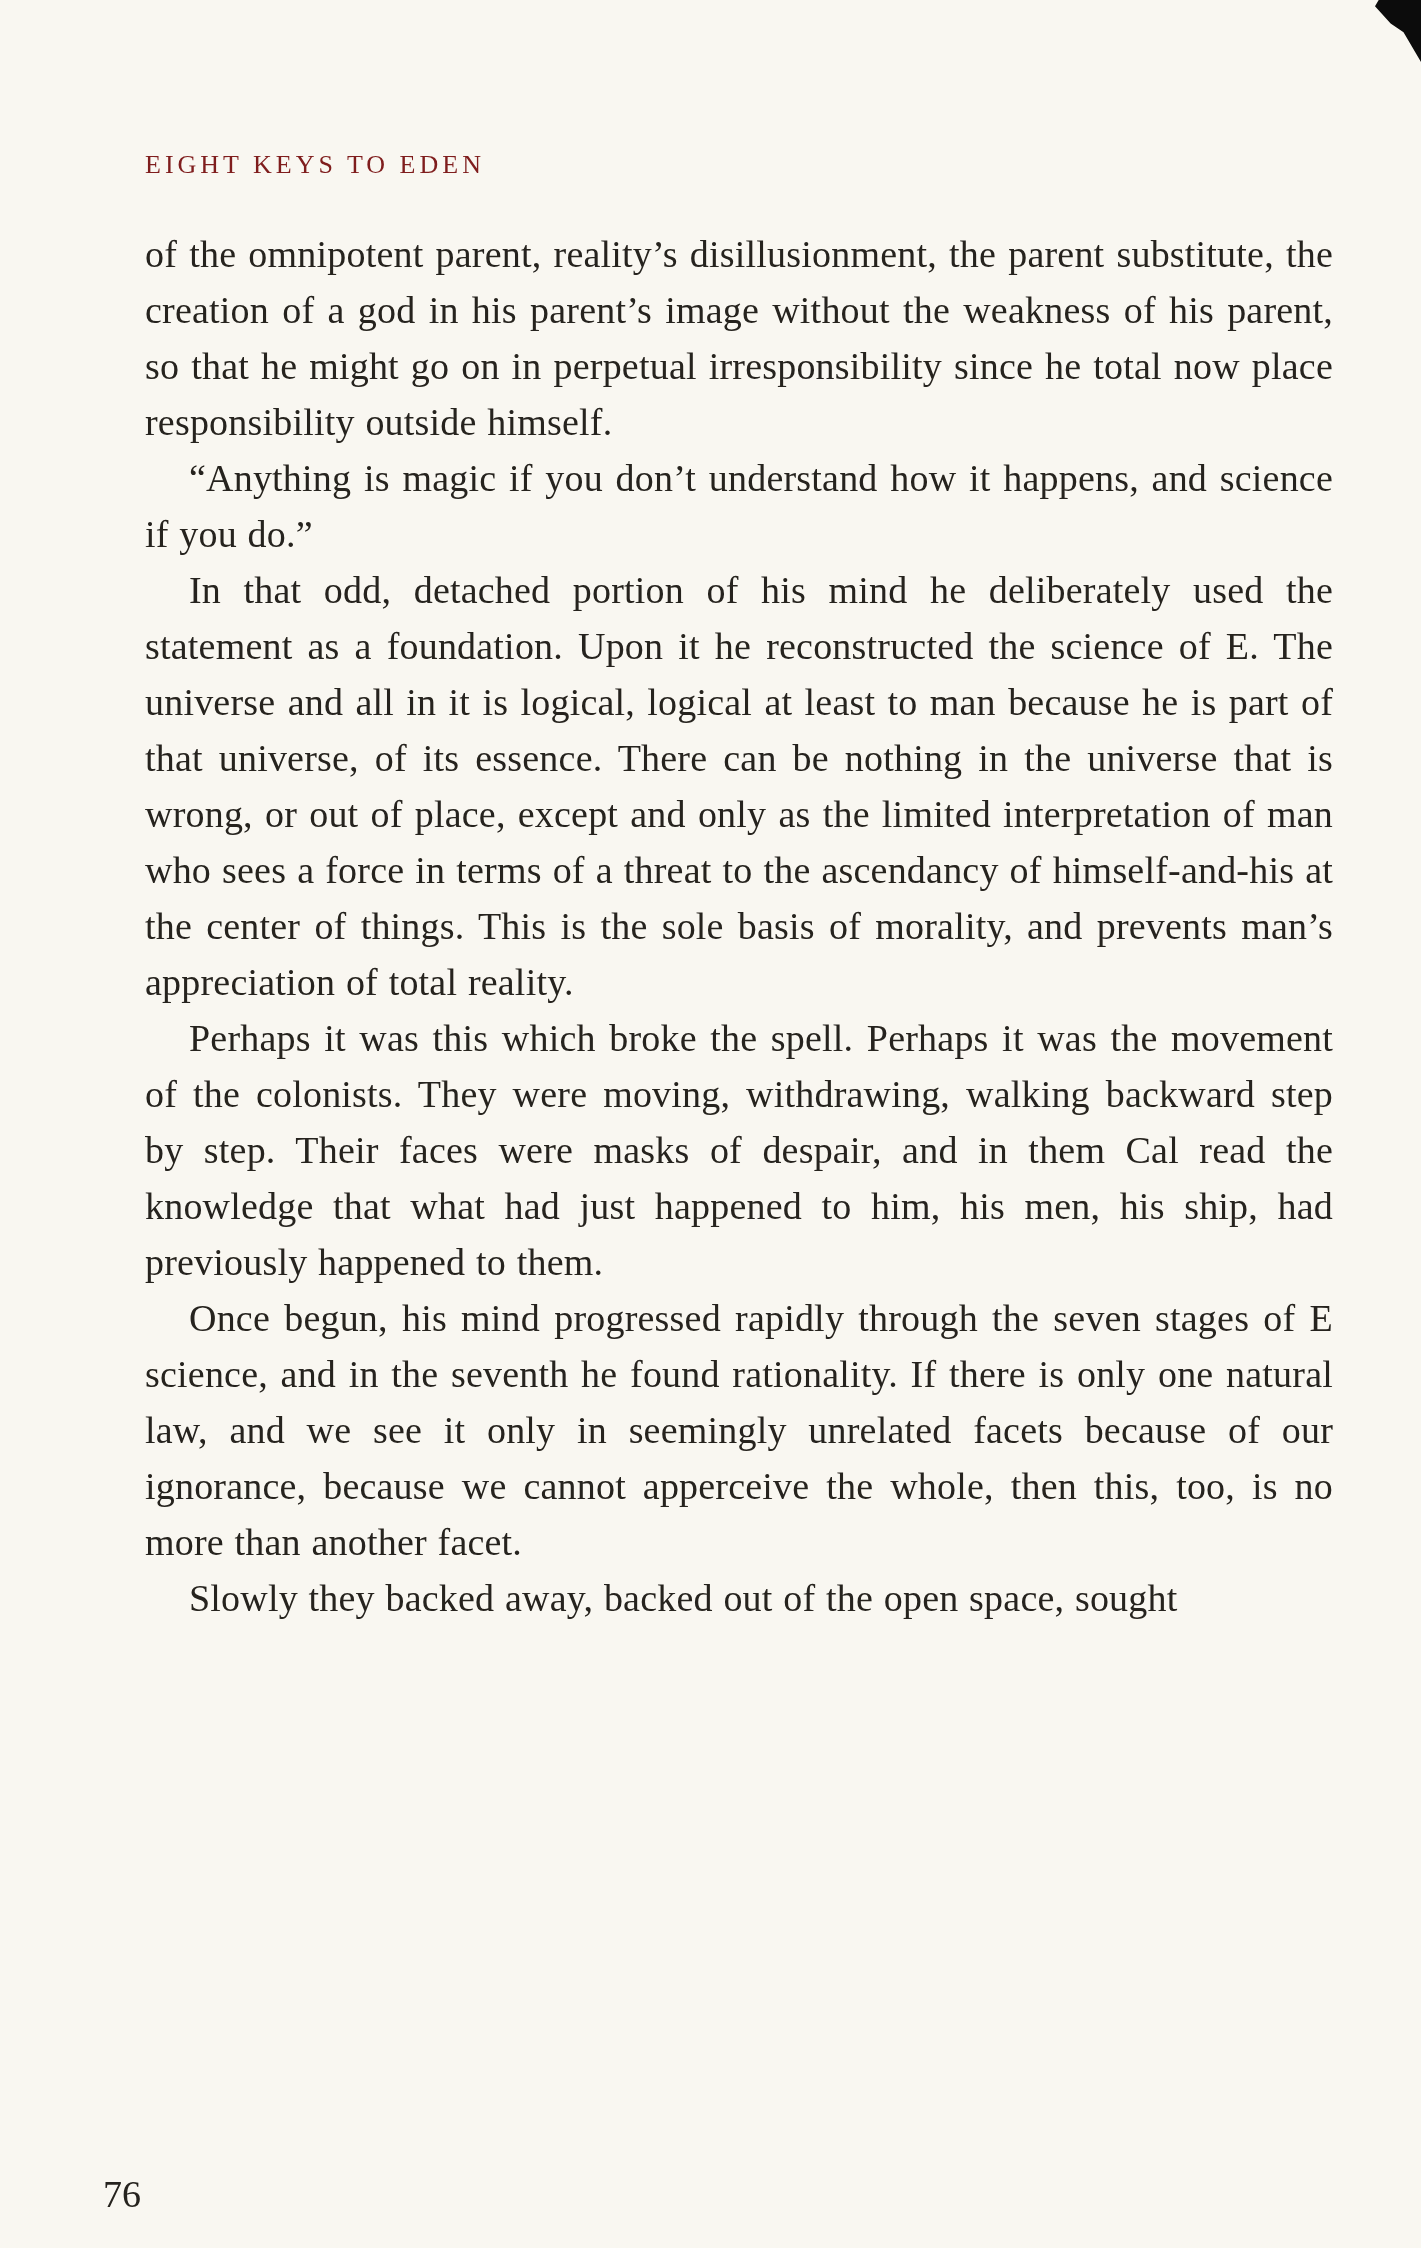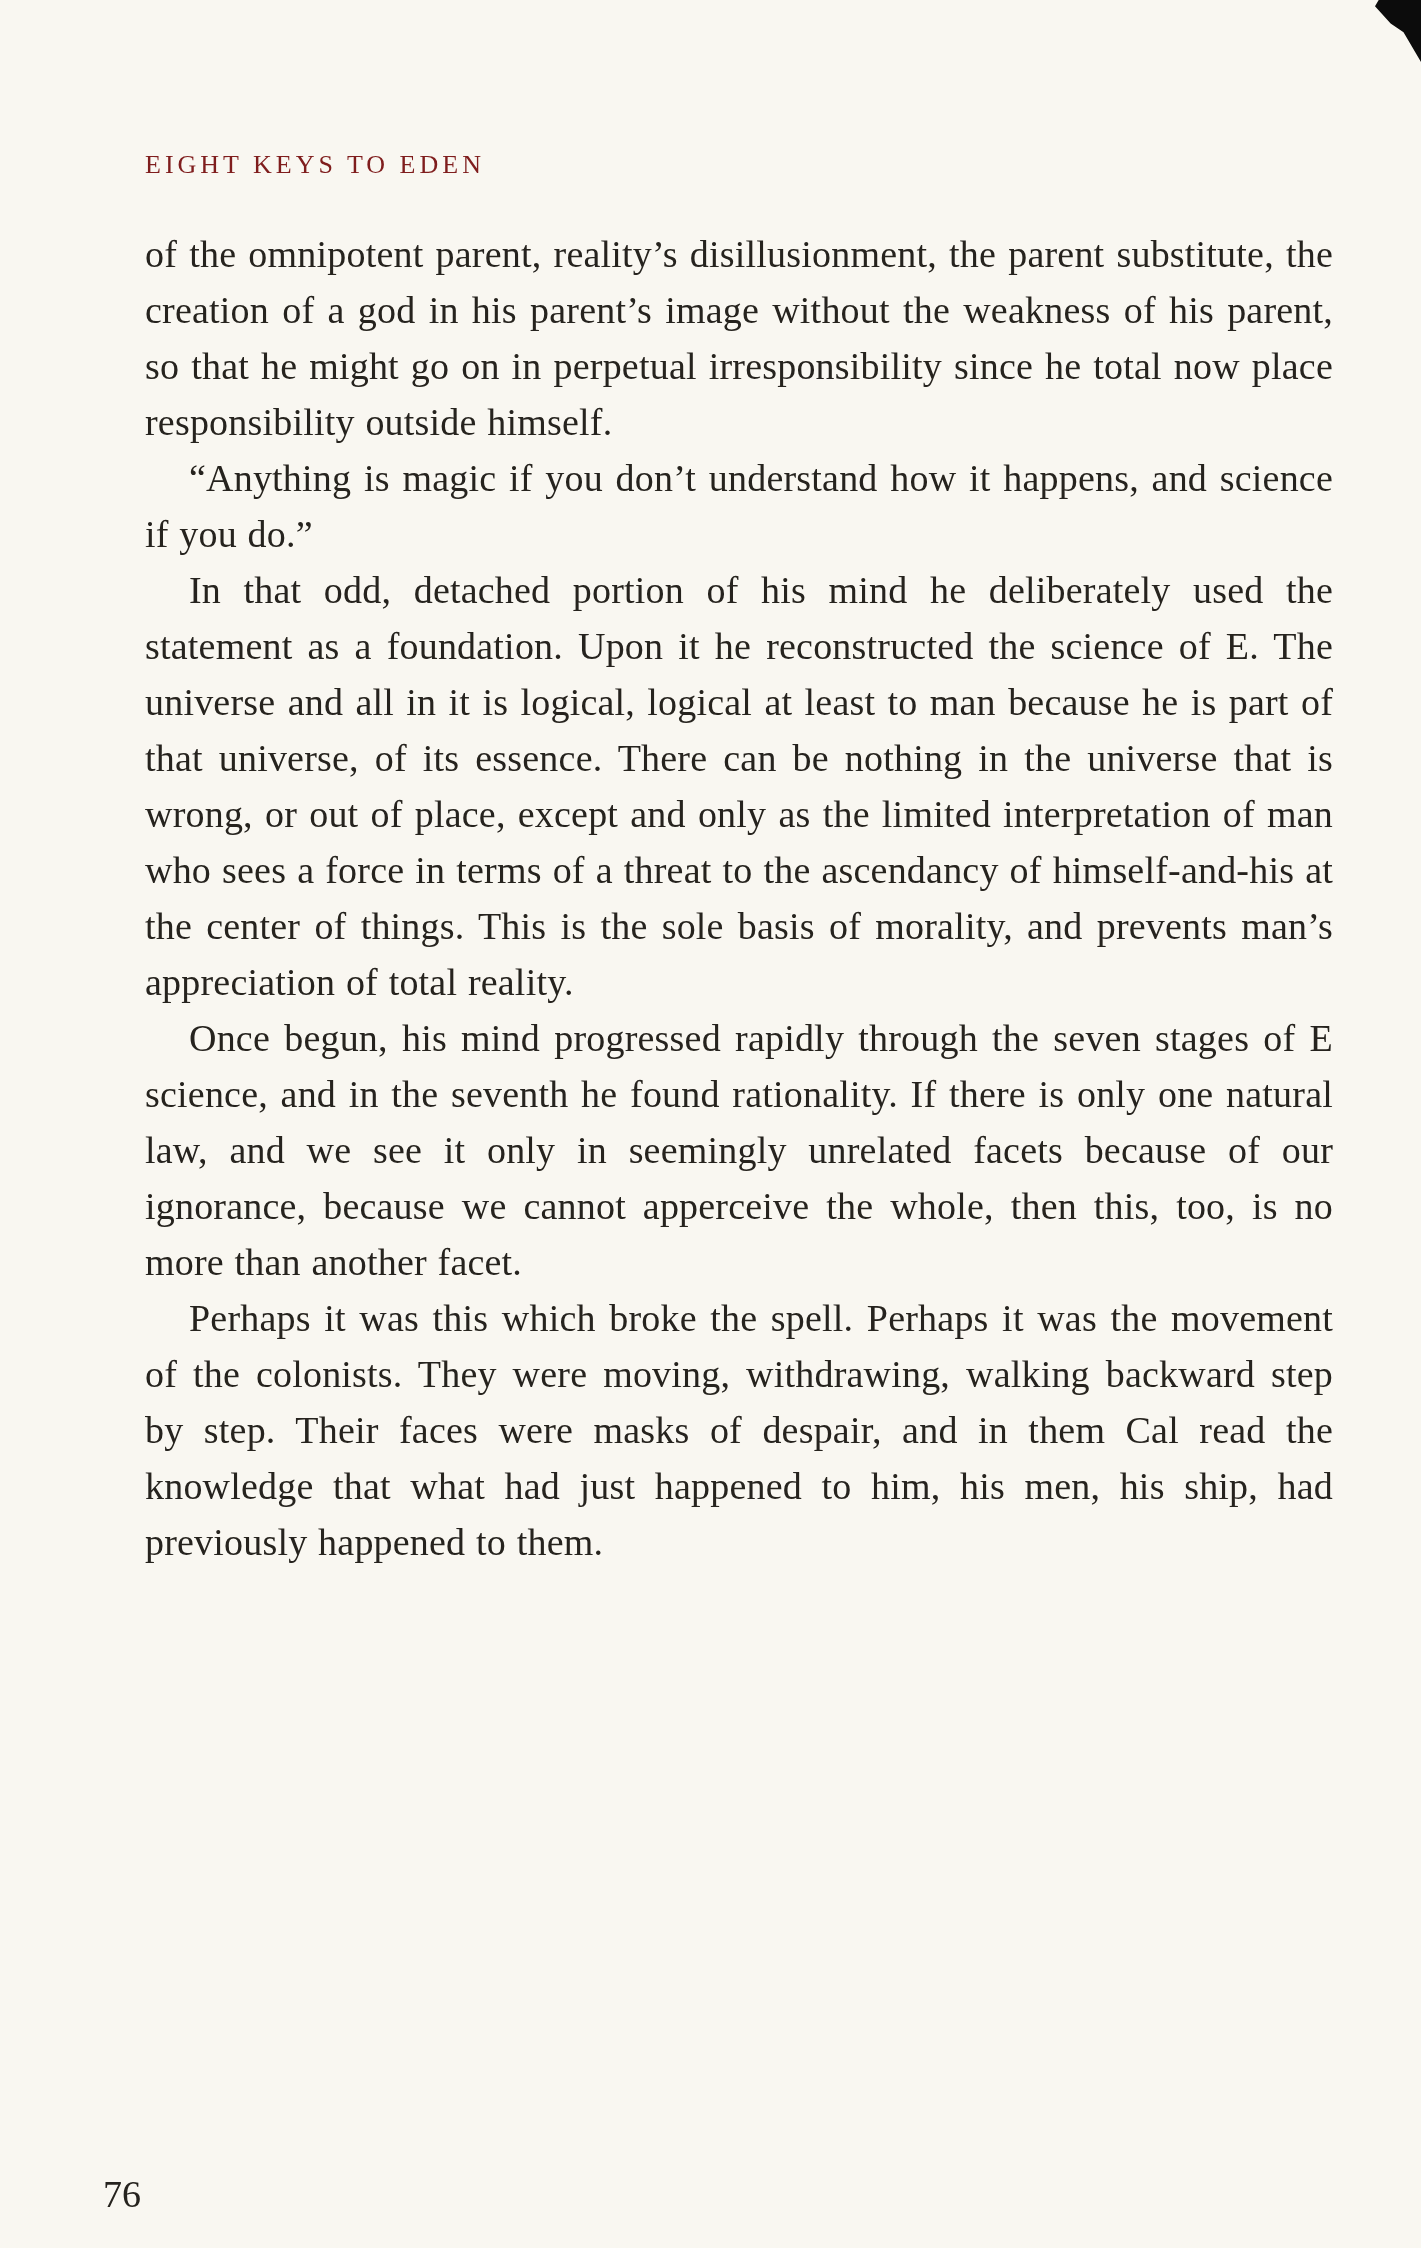--- a/index.html
+++ b/index.html
@@ -64,18 +64,19 @@
 <body>
 
 <div class="page" style="background: rgb(249, 247, 241); color: rgb(38, 35, 30);">
   <div class="corner-mark"></div>
   <div class="content">
     <div class="running-header">EIGHT KEYS TO EDEN</div>
     <div class="body-text">
         <p class="para">of the omnipotent parent, reality’s disillusionment, the parent substitute, the creation of a god in his parent’s image without the weakness of his parent, so that he might go on in perpetual irresponsibility since he total now place responsibility outside himself.</p>
         <p class="para indent">“Anything is magic if you don’t understand how it happens, and science if you do.”</p>
         <p class="para indent">In that odd, detached portion of his mind he deliberately used the statement as a foundation. Upon it he reconstructed the science of E. The universe and all in it is logical, logical at least to man because he is part of that universe, of its essence. There can be nothing in the universe that is wrong, or out of place, except and only as the limited interpretation of man who sees a force in terms of a threat to the ascendancy of himself-and-his at the center of things. This is the sole basis of morality, and prevents man’s appreciation of total reality.</p>
+        <p class="para indent">Perhaps it was this which broke the spell. Perhaps it was the movement of the colonists. They were moving, withdrawing, walking backward step by step. Their faces were masks of despair, and in them Cal read the knowledge that what had just happened to him, his men, his ship, had previously happened to them.</p>
         <p class="para indent">Once begun, his mind progressed rapidly through the seven stages of E science, and in the seventh he found rationality. If there is only one natural law, and we see it only in seemingly unrelated facets because of our ignorance, because we cannot apperceive the whole, then this, too, is no more than another facet.</p>
-        <p class="para indent">Perhaps it was this which broke the spell. Perhaps it was the movement of the colonists. They were moving, withdrawing, walking backward step by step. Their faces were masks of despair, and in them Cal read the knowledge that what had just happened to him, his men, his ship, had previously happened to them.</p>
+        <p class="para indent">Slowly they backed away, backed out of the open space, sought</p>
       </div>
   </div>
   <div class="page-number">76</div>
 </div>
 
 </body></html>

